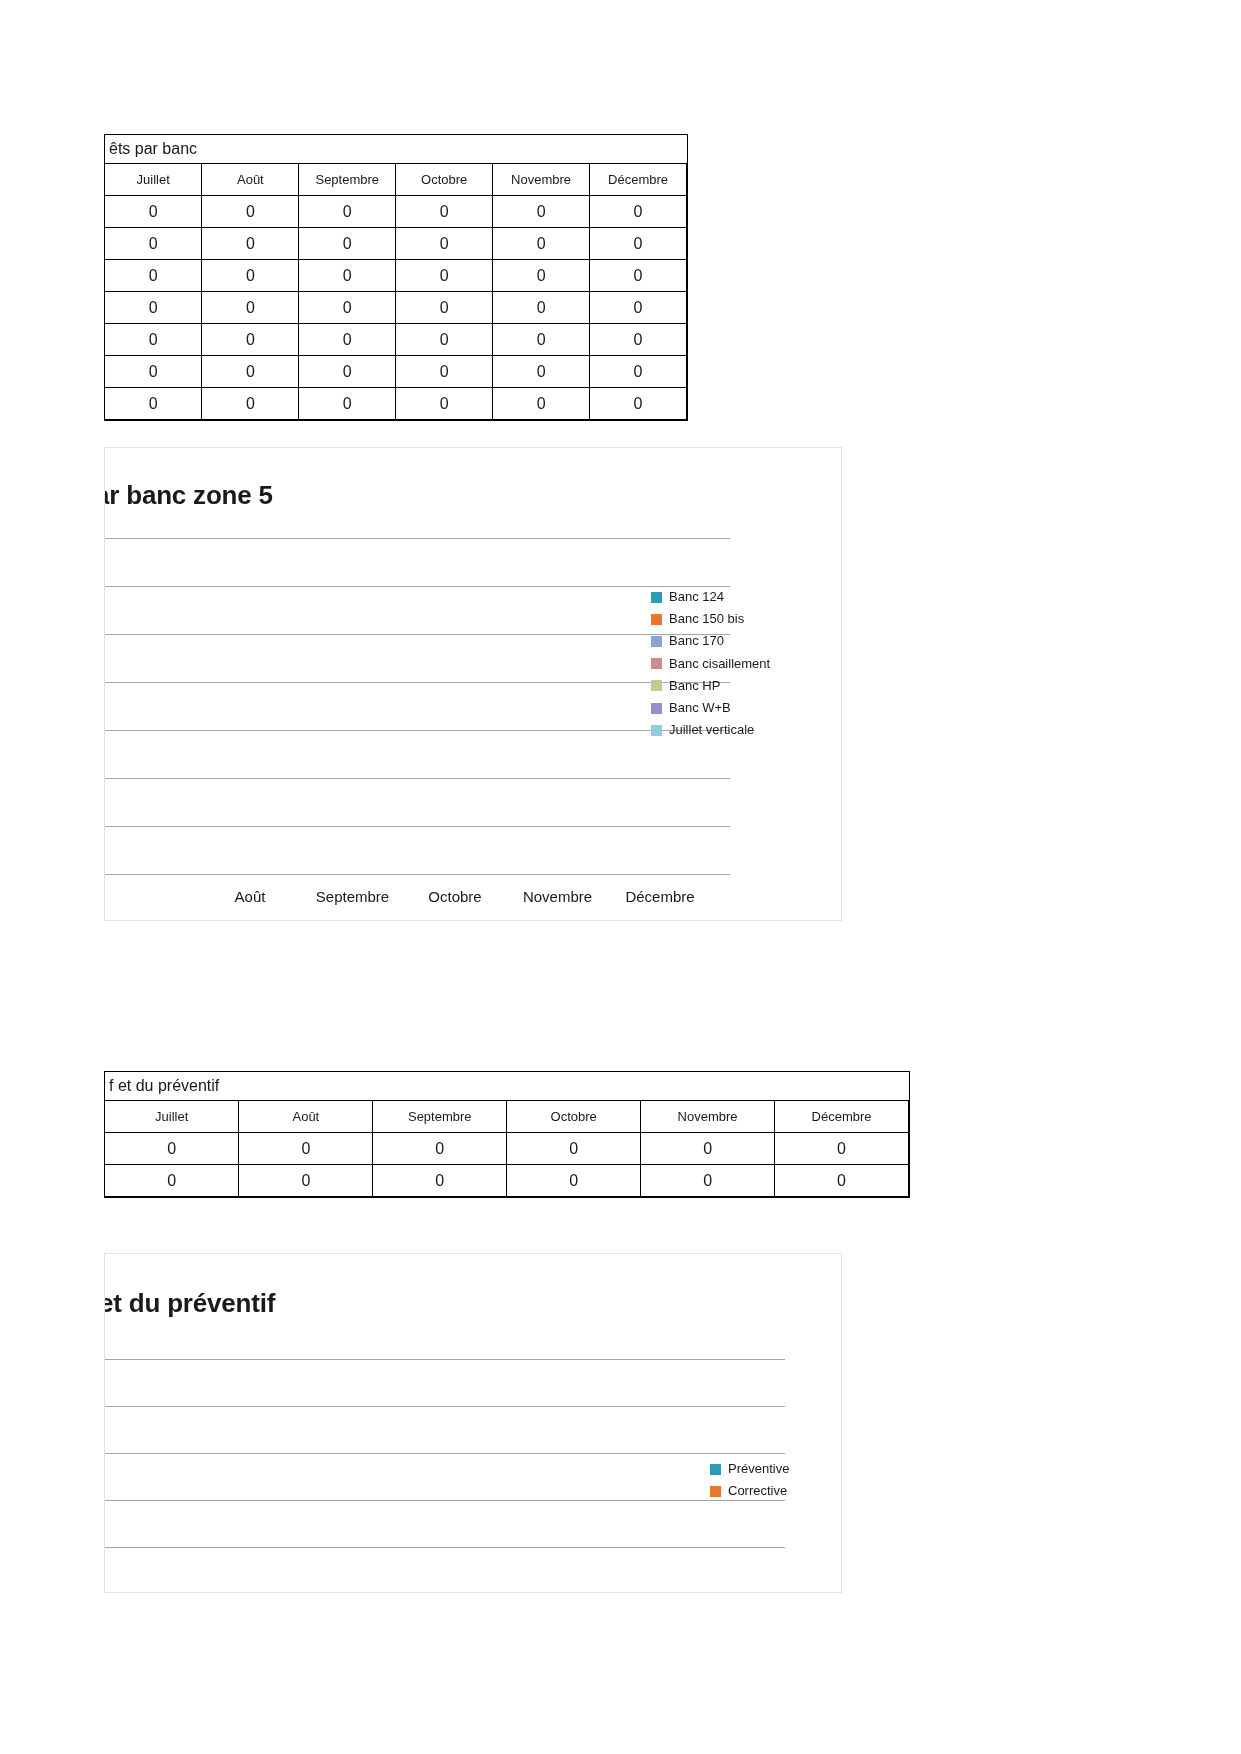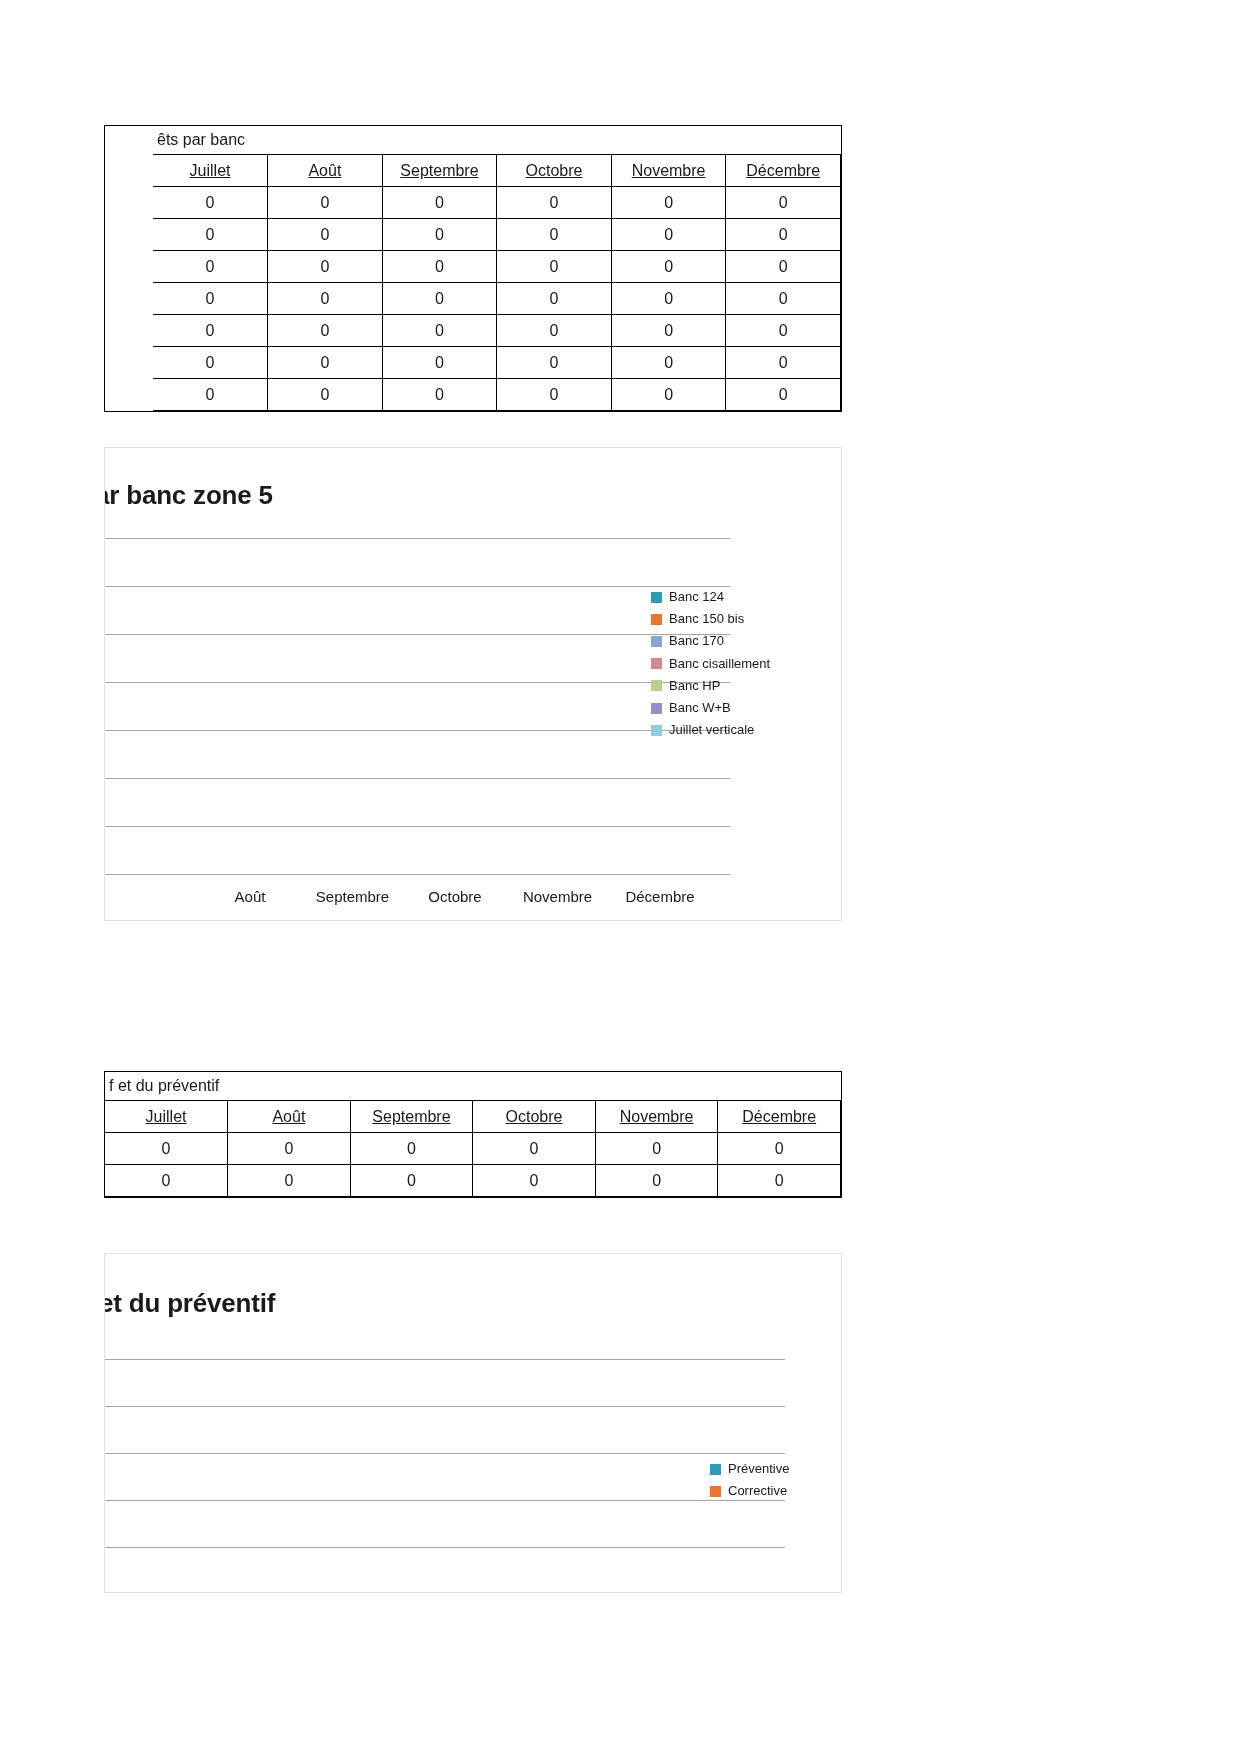--- a/index.html
+++ b/index.html
@@ -36,22 +36,21 @@
   }
   table.grid td, table.grid th {
     border: 1px solid #000;
     height: 31px;
     font-size: 16px;
     font-weight: normal;
     text-align: center;
     padding: 0;
   }
   table.grid th {
-    font-size: 16px;
-    text-decoration: underline;
+    font-size: 13px;
   }
   table.grid td.first-col, table.grid th.first-col {
     border-left: none;
   }
 
   
   .chart-panel {
     position: absolute;
     border: 1px solid #e2e2e2;
     background: #fff;
@@ -96,21 +95,21 @@
   .legend-swatch {
     width: 11px;
     height: 11px;
     margin-right: 7px;
     flex: 0 0 auto;
   }
 </style>
 </head>
 <body>
 
-<div class="table-block" style="left:104px; top:125px; width:738px;padding-left:48px;">
+<div class="table-block" style="left:104px; top:134px; width:584px;">
   <div class="table-title">êts par banc</div>
   <table class="grid">
     <thead>
       <tr>
         <th class="first-col">Juillet</th>
         <th>Août</th>
         <th>Septembre</th>
         <th>Octobre</th>
         <th>Novembre</th>
         <th>Décembre</th>
@@ -225,21 +224,21 @@
       <span class="legend-swatch" style="background:#9a8fc4;"></span>
       <span>Banc W+B</span>
     </div>
     <div class="legend-row">
       <span class="legend-swatch" style="background:#8fcde0;"></span>
       <span>Juillet verticale</span>
     </div>
   </div>
 </div>
 
-<div class="table-block" style="left:104px; top:1071px; width:738px;">
+<div class="table-block" style="left:104px; top:1071px; width:806px;">
   <div class="table-title">f et du préventif</div>
   <table class="grid">
     <thead>
       <tr>
         <th class="first-col">Juillet</th>
         <th>Août</th>
         <th>Septembre</th>
         <th>Octobre</th>
         <th>Novembre</th>
         <th>Décembre</th>

